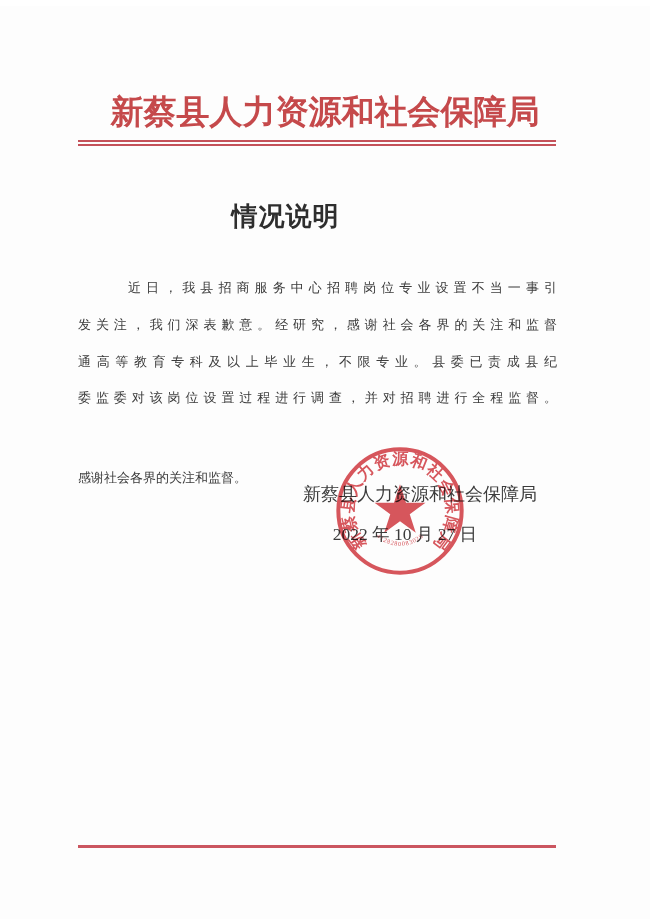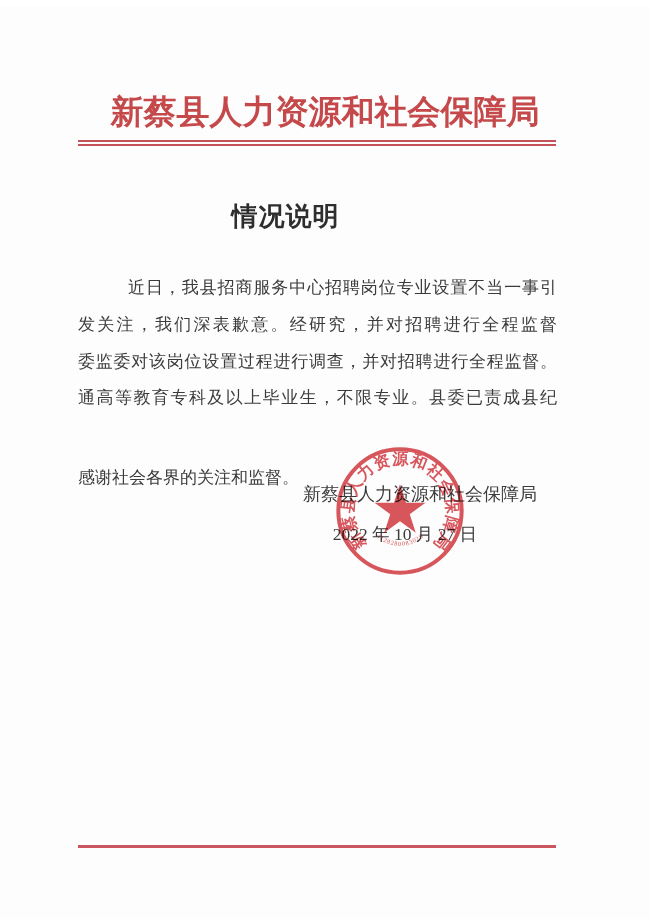--- a/index.html
+++ b/index.html
@@ -43,21 +43,21 @@
     position:absolute;left:0;top:193px;width:571px;
     text-align:center;
     color:var(--title-ink);
     font-size:26px;font-weight:700;
     letter-spacing:1px;
     margin:0;
   }
   .body-block{
     position:absolute;left:78px;top:264px;width:479px;
     color:var(--body-ink);
-    font-size:17px;
+    font-size:13px;
     line-height:36.8px;
     letter-spacing:0;
   }
   .body-line{
     white-space:nowrap;
     text-align:justify;
     text-align-last:justify;
   }
   .body-line.first{padding-left:50px;}
   .body-line.last{text-align-last:left;margin-top:43px;}
@@ -92,23 +92,23 @@
 
   <div class="rule-double">
     <div class="bar b1"></div>
     <div class="bar b2"></div>
   </div>
 
   <h1 class="doc-title">情况说明</h1>
 
   <div class="body-block">
     <div class="body-line first">近日，我县招商服务中心招聘岗位专业设置不当一事引</div>
-    <div class="body-line">发关注，我们深表歉意。经研究，并对招聘进行全程监督</div>
+    <div class="body-line">发关注，我们深表歉意。经研究，感谢社会各界的关注和监督</div>
+    <div class="body-line">通高等教育专科及以上毕业生，不限专业。县委已责成县纪</div>
     <div class="body-line">委监委对该岗位设置过程进行调查，并对招聘进行全程监督。</div>
-    <div class="body-line">通高等教育专科及以上毕业生，不限专业。县委已责成县纪</div>
     <div class="body-line last">感谢社会各界的关注和监督。</div>
   </div>
 
   <div class="sig-org">新蔡县人力资源和社会保障局</div>
 
   <div class="sig-date">2022 年 10 月 27 日</div>
 
   <svg class="seal" viewBox="0 0 200 200" xmlns="http://www.w3.org/2000/svg">
     <circle cx="100" cy="100" r="92" fill="none" stroke="#d5484f" stroke-width="6"></circle>
     <path id="sealTextArc" d="M 50.5 149.5 A 70 70 0 1 1 149.5 149.5" fill="none"></path>

